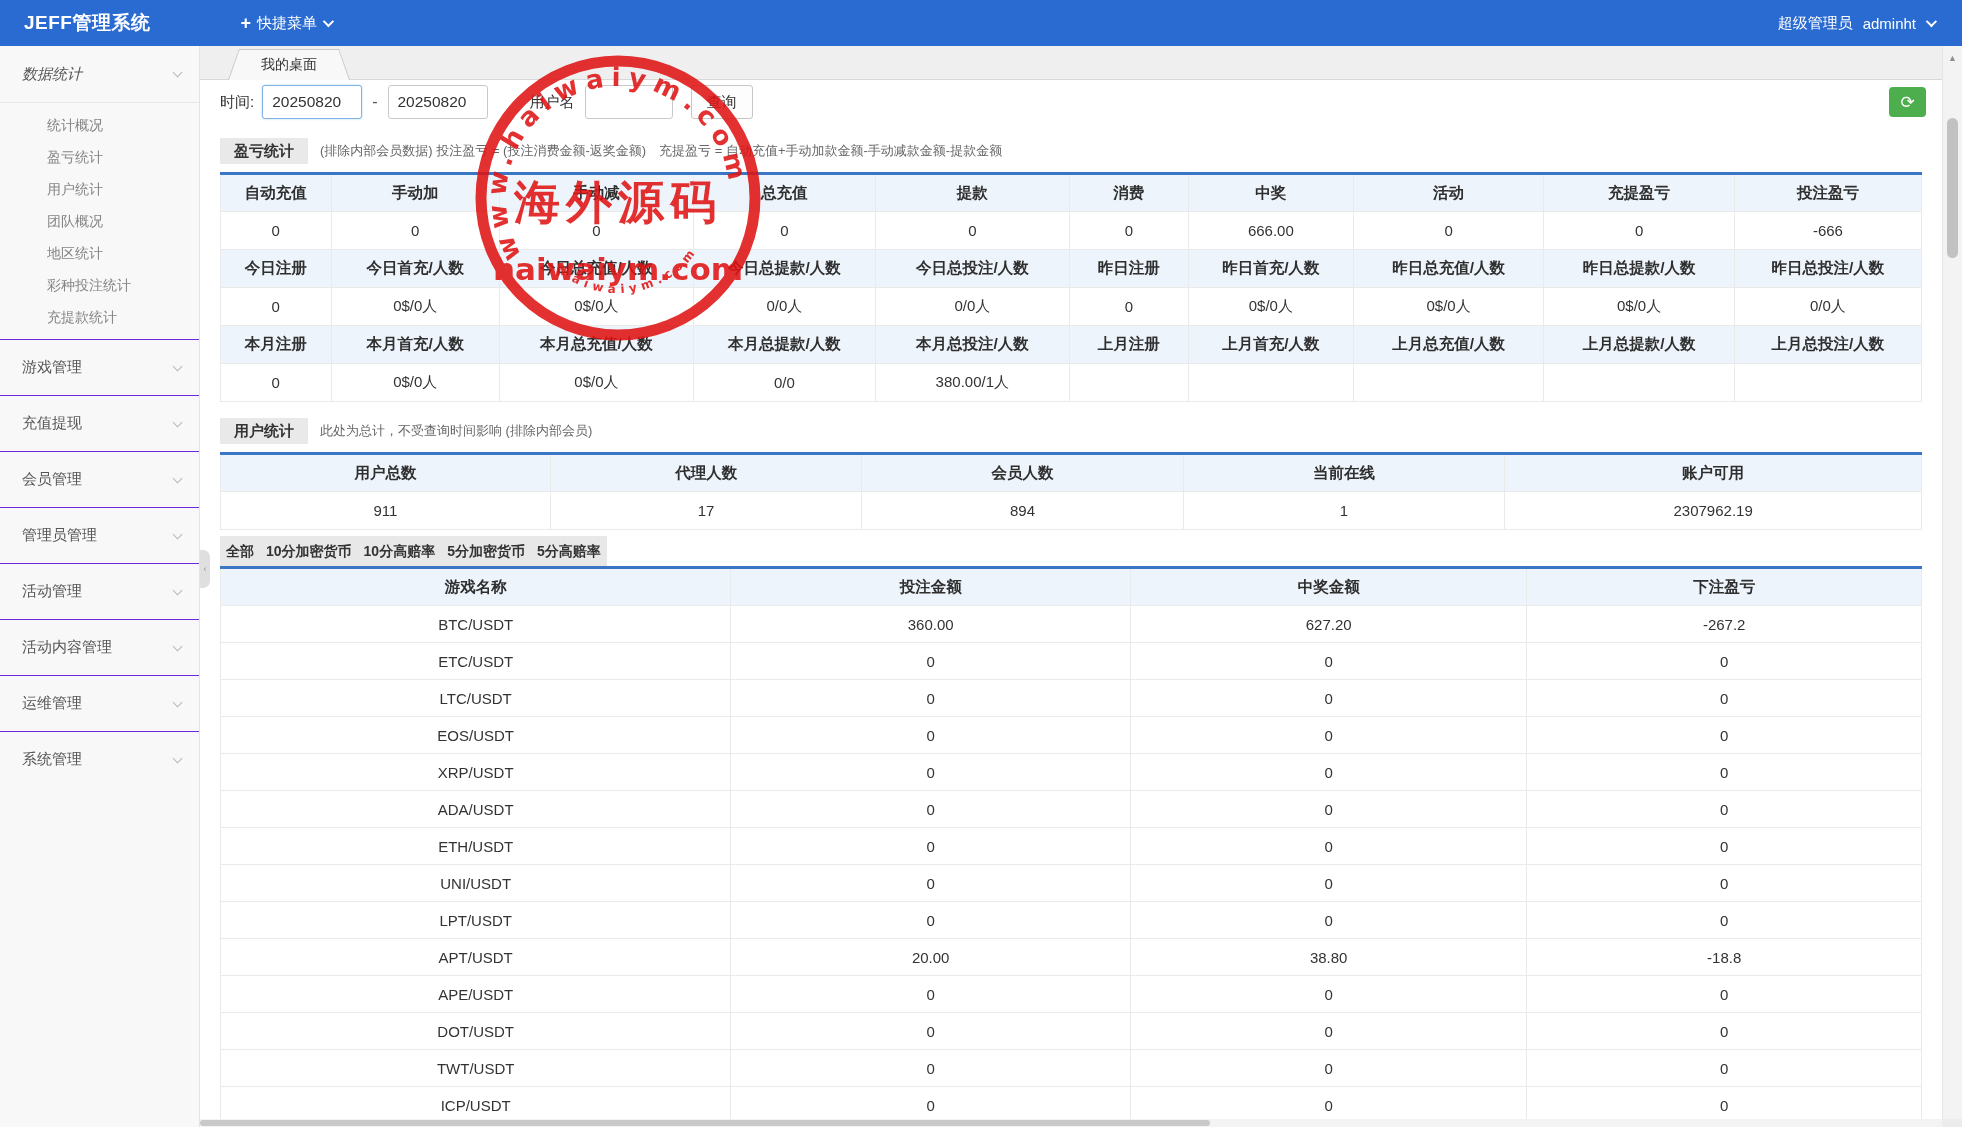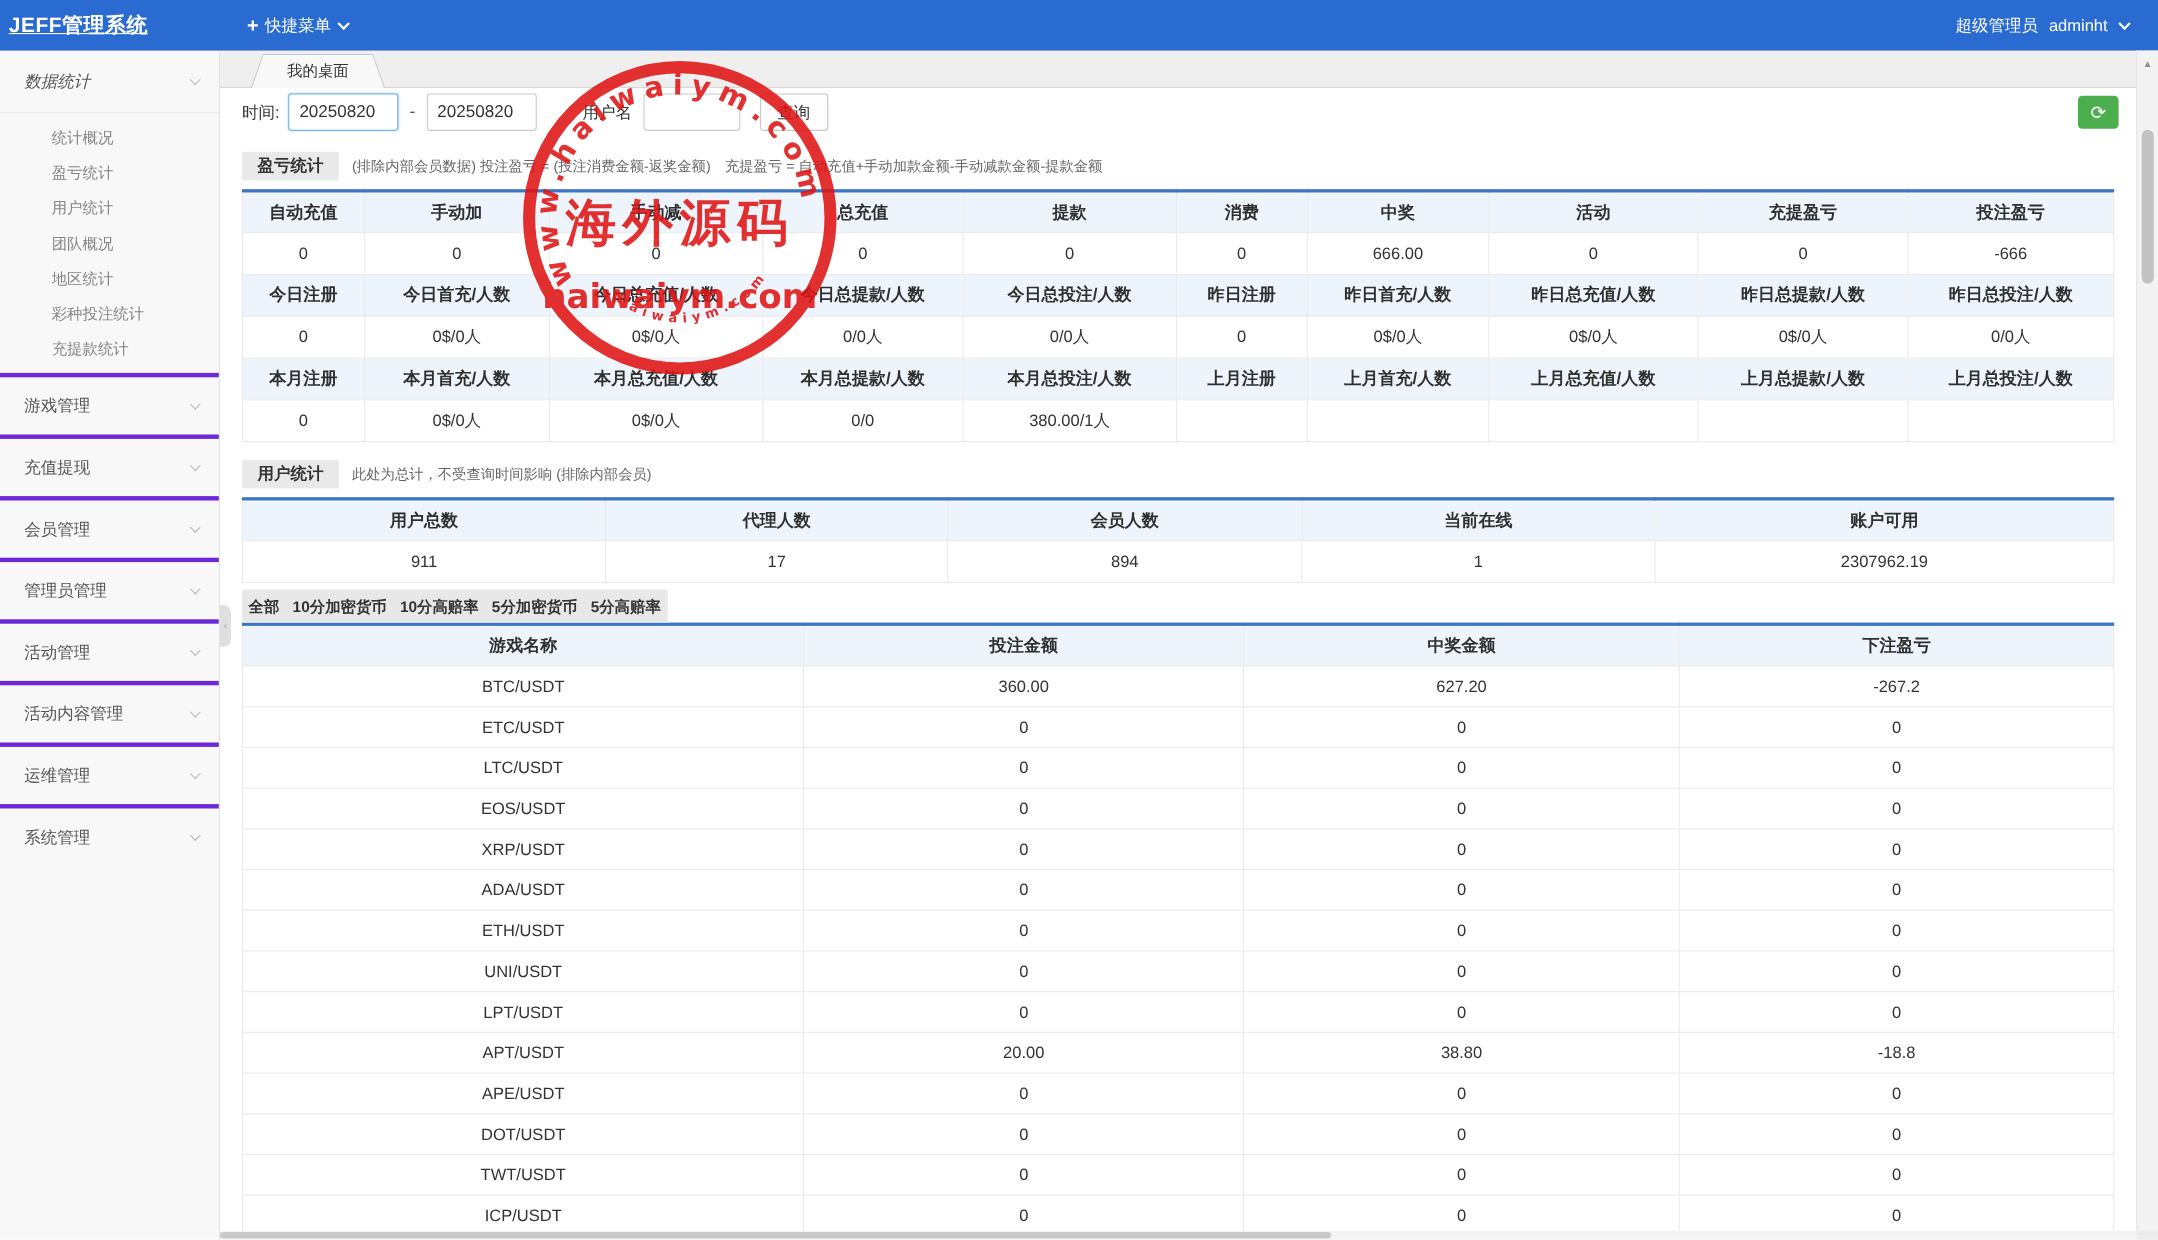--- a/index.html
+++ b/index.html
@@ -2,32 +2,32 @@
 <html><head>
 <meta charset="utf-8">
 <style>
   * { margin:0; padding:0; box-sizing:border-box; }
   html,body { width:1962px; height:1127px; overflow:hidden;
     font-family:"Liberation Sans","DejaVu Sans",sans-serif; background:#fff; color:#333; }
 
   
   .topbar { position:absolute; left:0; top:0; width:1962px; height:46px;
     background:#2a6bd2; display:flex; align-items:center; color:#fff; z-index:5; }
-  .brand { margin-left:8px; font-size:19px; font-weight:bold; letter-spacing:.5px;text-decoration:underline; }
+  .brand { margin-left:24px; font-size:19px; font-weight:bold; letter-spacing:.5px; }
   .quickmenu { margin-left:90px; display:flex; align-items:center; gap:6px; font-size:15px; cursor:pointer; }
   .plus { font-size:18px; font-weight:bold; line-height:1; }
   .chev-w { width:8px; height:8px; border-right:2px solid #fff; border-bottom:2px solid #fff;
     transform:rotate(45deg) translateY(-2px); display:inline-block; }
   .userbox { margin-left:auto; margin-right:28px; display:flex; align-items:center; gap:10px; font-size:15px; cursor:pointer; }
 
   
   .sidebar { position:absolute; left:0; top:46px; bottom:0; width:200px;
     background:#f8f8f8; border-right:1px solid #e4e4e4; overflow:hidden; }
   .side-item { height:56px; display:flex; align-items:center; padding:0 18px 0 22px;
-    font-size:15px; color:#555; cursor:pointer; border-top:4px solid #6d28d9; }
+    font-size:15px; color:#555; cursor:pointer; border-top:1px solid #6d28d9; }
   .side-item:first-child { border-top:none;font-style:italic; }
   .side-label { flex:1; }
   .chev { width:7px; height:7px; border-right:1.5px solid #b9b9b9; border-bottom:1.5px solid #b9b9b9;
     transform:rotate(45deg); display:inline-block; margin-top:-3px; }
   .side-sub-block { border-top:1px solid #e8e8e8; padding:6px 0; }
   .side-sub { height:32px; line-height:32px; padding-left:47px; font-size:14px; color:#848484; cursor:pointer; }
   .collapse-notch { position:absolute; left:200px; top:550px; width:10px; height:38px;
     background:#dfdfdf; border-radius:0 7px 7px 0; z-index:4; display:flex; align-items:center;
     justify-content:center; color:#999; font-size:9px; cursor:pointer; }
 

